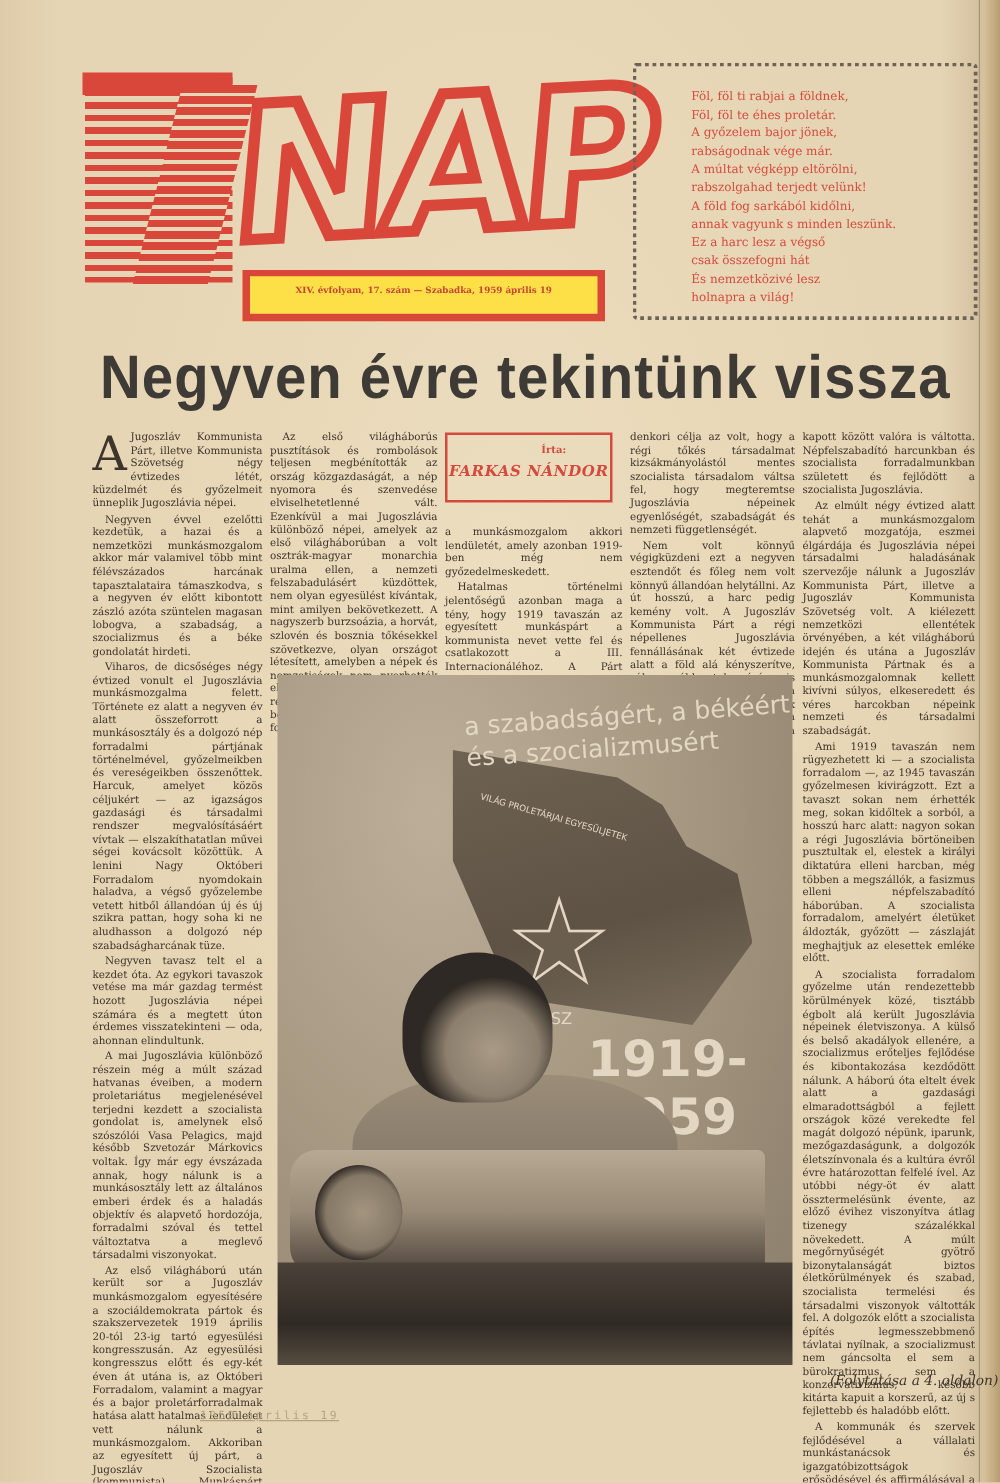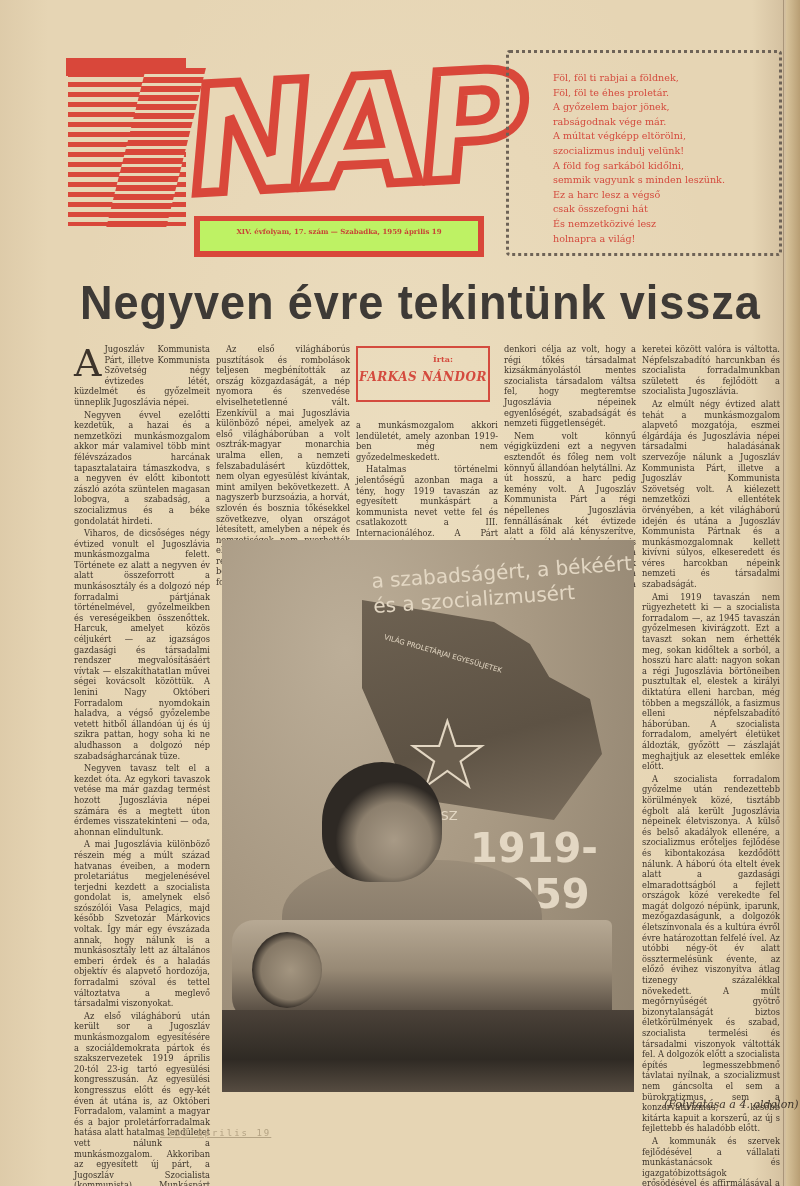--- a/index.html
+++ b/index.html
@@ -25,21 +25,21 @@
   .logo-stripes { position:absolute; left:2px; top:4px; width:118px; height:164px;
     background:repeating-linear-gradient(180deg, #d9473a 0 5px, transparent 5px 10px); }
   .logo-seven-bar { position:absolute; left:0; top:0; width:120px; height:18px; background:#d9473a; }
   .logo-seven-stem { position:absolute; left:60px; top:10px; width:60px; height:160px;
     background:repeating-linear-gradient(180deg, #d9473a 0 6px, #e8d7b6 6px 9px);
     transform:skewX(-14deg); }
   .logo-nap { position:absolute; left:122px; top:0px; font-family:"DejaVu Sans", sans-serif;
     font-weight:bold; font-size:150px; line-height:150px; letter-spacing:-6px;
     color:#e8d7b6; -webkit-text-stroke:9px #d9473a; transform:skewX(-8deg) rotate(-3deg); }
   .dateline-box { position:absolute; left:128px; top:158px; width:278px; height:30px;
-    border:6px solid #d9473a; border-top-width:5px; background:#bef264; }
+    border:6px solid #d9473a; border-top-width:5px; background:#fde047; }
   .dateline { position:absolute; left:0; right:0; top:6px; text-align:center; font-size:7px; color:#c84436; font-weight:bold; }
 
   
   .poem-box { position:absolute; left:506px; top:50px; width:270px; height:200px;
     border:3px dotted #6e6357; border-radius:4px; padding:0; }
   .poem { position:absolute; left:44px; top:18px; font-size:9.6px; line-height:14.6px; color:#d44b3e; font-weight:normal; }
   .poem div { white-space:nowrap; }
 
   
   .headline { position:absolute; left:80px; top:272px; width:700px; font-family:"Liberation Sans", sans-serif;
@@ -109,23 +109,23 @@
   </div>
 </div>
 
 <div class="poem-box">
   <div class="poem">
     <div>Föl, föl ti rabjai a földnek,</div>
     <div>Föl, föl te éhes proletár.</div>
     <div>A győzelem bajor jönek,</div>
     <div>rabságodnak vége már.</div>
     <div>A múltat végképp eltörölni,</div>
-    <div>szocializmus indulj velünk!</div>
+    <div>rabszolgahad terjedt velünk!</div>
     <div>A föld fog sarkából kidőlni,</div>
-    <div>semmik vagyunk s minden leszünk.</div>
+    <div>annak vagyunk s minden leszünk.</div>
     <div>Ez a harc lesz a végső</div>
     <div>csak összefogni hát</div>
     <div>És nemzetközivé lesz</div>
     <div>holnapra a világ!</div>
   </div>
 </div>
 
 <div class="headline">Negyven évre tekintünk vissza</div>
 
 <div class="col col1">
@@ -151,21 +151,21 @@
   <p class="first">a munkásmozgalom akkori lendületét, amely azonban 1919-ben még nem győzedelmeskedett.</p>
   <p>Hatalmas történelmi jelentőségű azonban maga a tény, hogy 1919 tavaszán az egyesített munkáspárt a kommunista nevet vette fel és csatlakozott a III. Internacionáléhoz. A Párt megalakulásával öntudatos vezetést kapott Jugoszlávia munkásosztálya, amelynek min</p>
 </div>
 
 <div class="col col4">
   <p class="first">denkori célja az volt, hogy a régi tőkés társadalmat kizsákmányolástól mentes szocialista társadalom váltsa fel, hogy megteremtse Jugoszlávia népeinek egyenlőségét, szabadságát és nemzeti függetlenségét.</p>
   <p>Nem volt könnyű végigküzdeni ezt a negyven esztendőt és főleg nem volt könnyű állandóan helytállni. Az út hosszú, a harc pedig kemény volt. A Jugoszláv Kommunista Párt a régi népellenes Jugoszlávia fennállásának két évtizede alatt a föld alá kényszerítve, súlyos áldozatok árán is kitartott a szocialista forradalom megvalósításának célja mellett. Ezt a célját a második világháborúban, a népfelszabadító harc</p>
 </div>
 
 <div class="col col5">
-  <p class="first">keretei között valóra is váltotta. Népfelszabadító harcunkban és szocialista forradalmunkban született és fejlődött a szocialista Jugoszlávia.</p>
+  <p class="first">kapott között valóra is váltotta. Népfelszabadító harcunkban és szocialista forradalmunkban született és fejlődött a szocialista Jugoszlávia.</p>
   <p>Az elmúlt négy évtized alatt tehát a munkásmozgalom alapvető mozgatója, eszmei élgárdája és Jugoszlávia népei társadalmi haladásának szervezője nálunk a Jugoszláv Kommunista Párt, illetve a Jugoszláv Kommunista Szövetség volt. A kiélezett nemzetközi ellentétek örvényében, a két világháború idején és utána a Jugoszláv Kommunista Pártnak és a munkásmozgalomnak kellett kivívni súlyos, elkeseredett és véres harcokban népeink nemzeti és társadalmi szabadságát.</p>
   <p>Ami 1919 tavaszán nem rügyezhetett ki — a szocialista forradalom —, az 1945 tavaszán győzelmesen kivirágzott. Ezt a tavaszt sokan nem érhették meg, sokan kidőltek a sorból, a hosszú harc alatt: nagyon sokan a régi Jugoszlávia börtöneiben pusztultak el, elestek a királyi diktatúra elleni harcban, még többen a megszállók, a fasizmus elleni népfelszabadító háborúban. A szocialista forradalom, amelyért életüket áldozták, győzött — zászlaját meghajtjuk az elesettek emléke előtt.</p>
   <p>A szocialista forradalom győzelme után rendezettebb körülmények közé, tisztább égbolt alá került Jugoszlávia népeinek életviszonya. A külső és belső akadályok ellenére, a szocializmus erőteljes fejlődése és kibontakozása kezdődött nálunk. A háború óta eltelt évek alatt a gazdasági elmaradottságból a fejlett országok közé verekedte fel magát dolgozó népünk, iparunk, mezőgazdaságunk, a dolgozók életszínvonala és a kultúra évről évre határozottan felfelé ível. Az utóbbi négy-öt év alatt össztermelésünk évente, az előző évihez viszonyítva átlag tizenegy százalékkal növekedett. A múlt megőrnyűségét gyötrő bizonytalanságát biztos életkörülmények és szabad, szocialista termelési és társadalmi viszonyok váltották fel. A dolgozók előtt a szocialista építés legmesszebbmenő távlatai nyílnak, a szocializmust nem gáncsolta el sem a bürokratizmus, sem a konzervativizmus, később kitárta kapuit a korszerű, az új s fejlettebb és haladóbb előtt.</p>
   <p>A kommunák és szervek fejlődésével a vállalati munkástanácsok és igazgatóbizottságok erősödésével és affirmálásával a közintézmények társadalmi irányításának kiterjesztésével a dolgozók társadalmi, politikai és kulturális életének decentralizációjával kedvezett feltételek lehetővé teszik a széles néprétegek érdekeinek kezdeményezését és ezzel az a szocializmus építésének alkotó tényezőivé válnak.</p>
 </div>
 
 <div class="photo">
   <div class="flag"></div>
   <div class="poster-text">
     <div>a szabadságért, a békéért</div>

